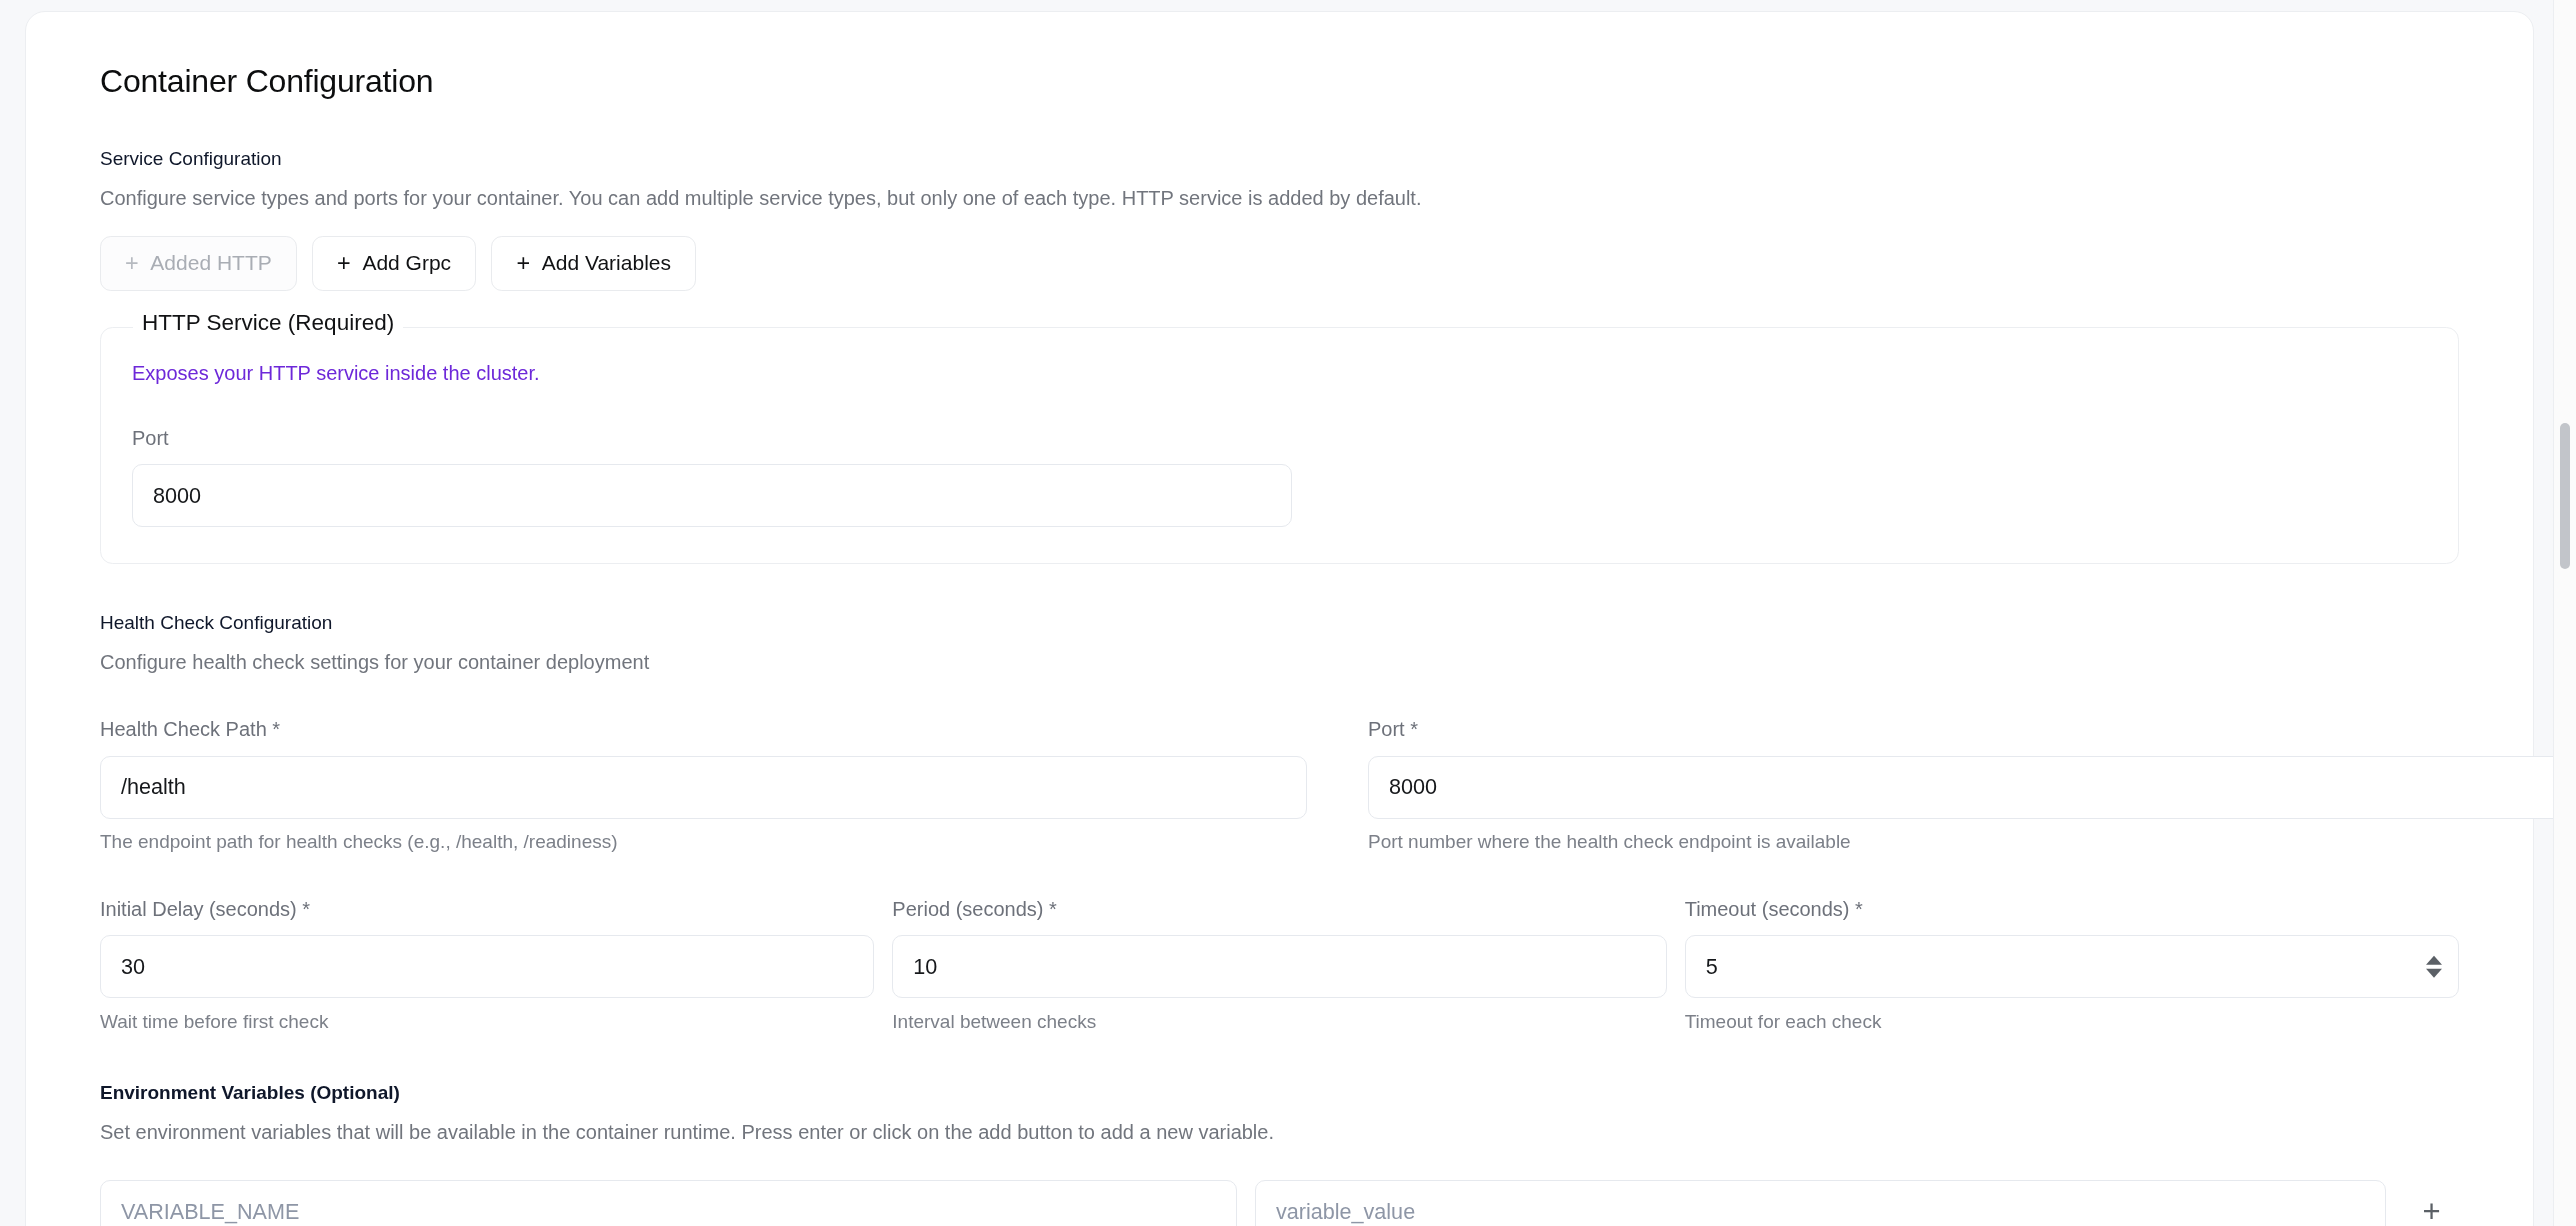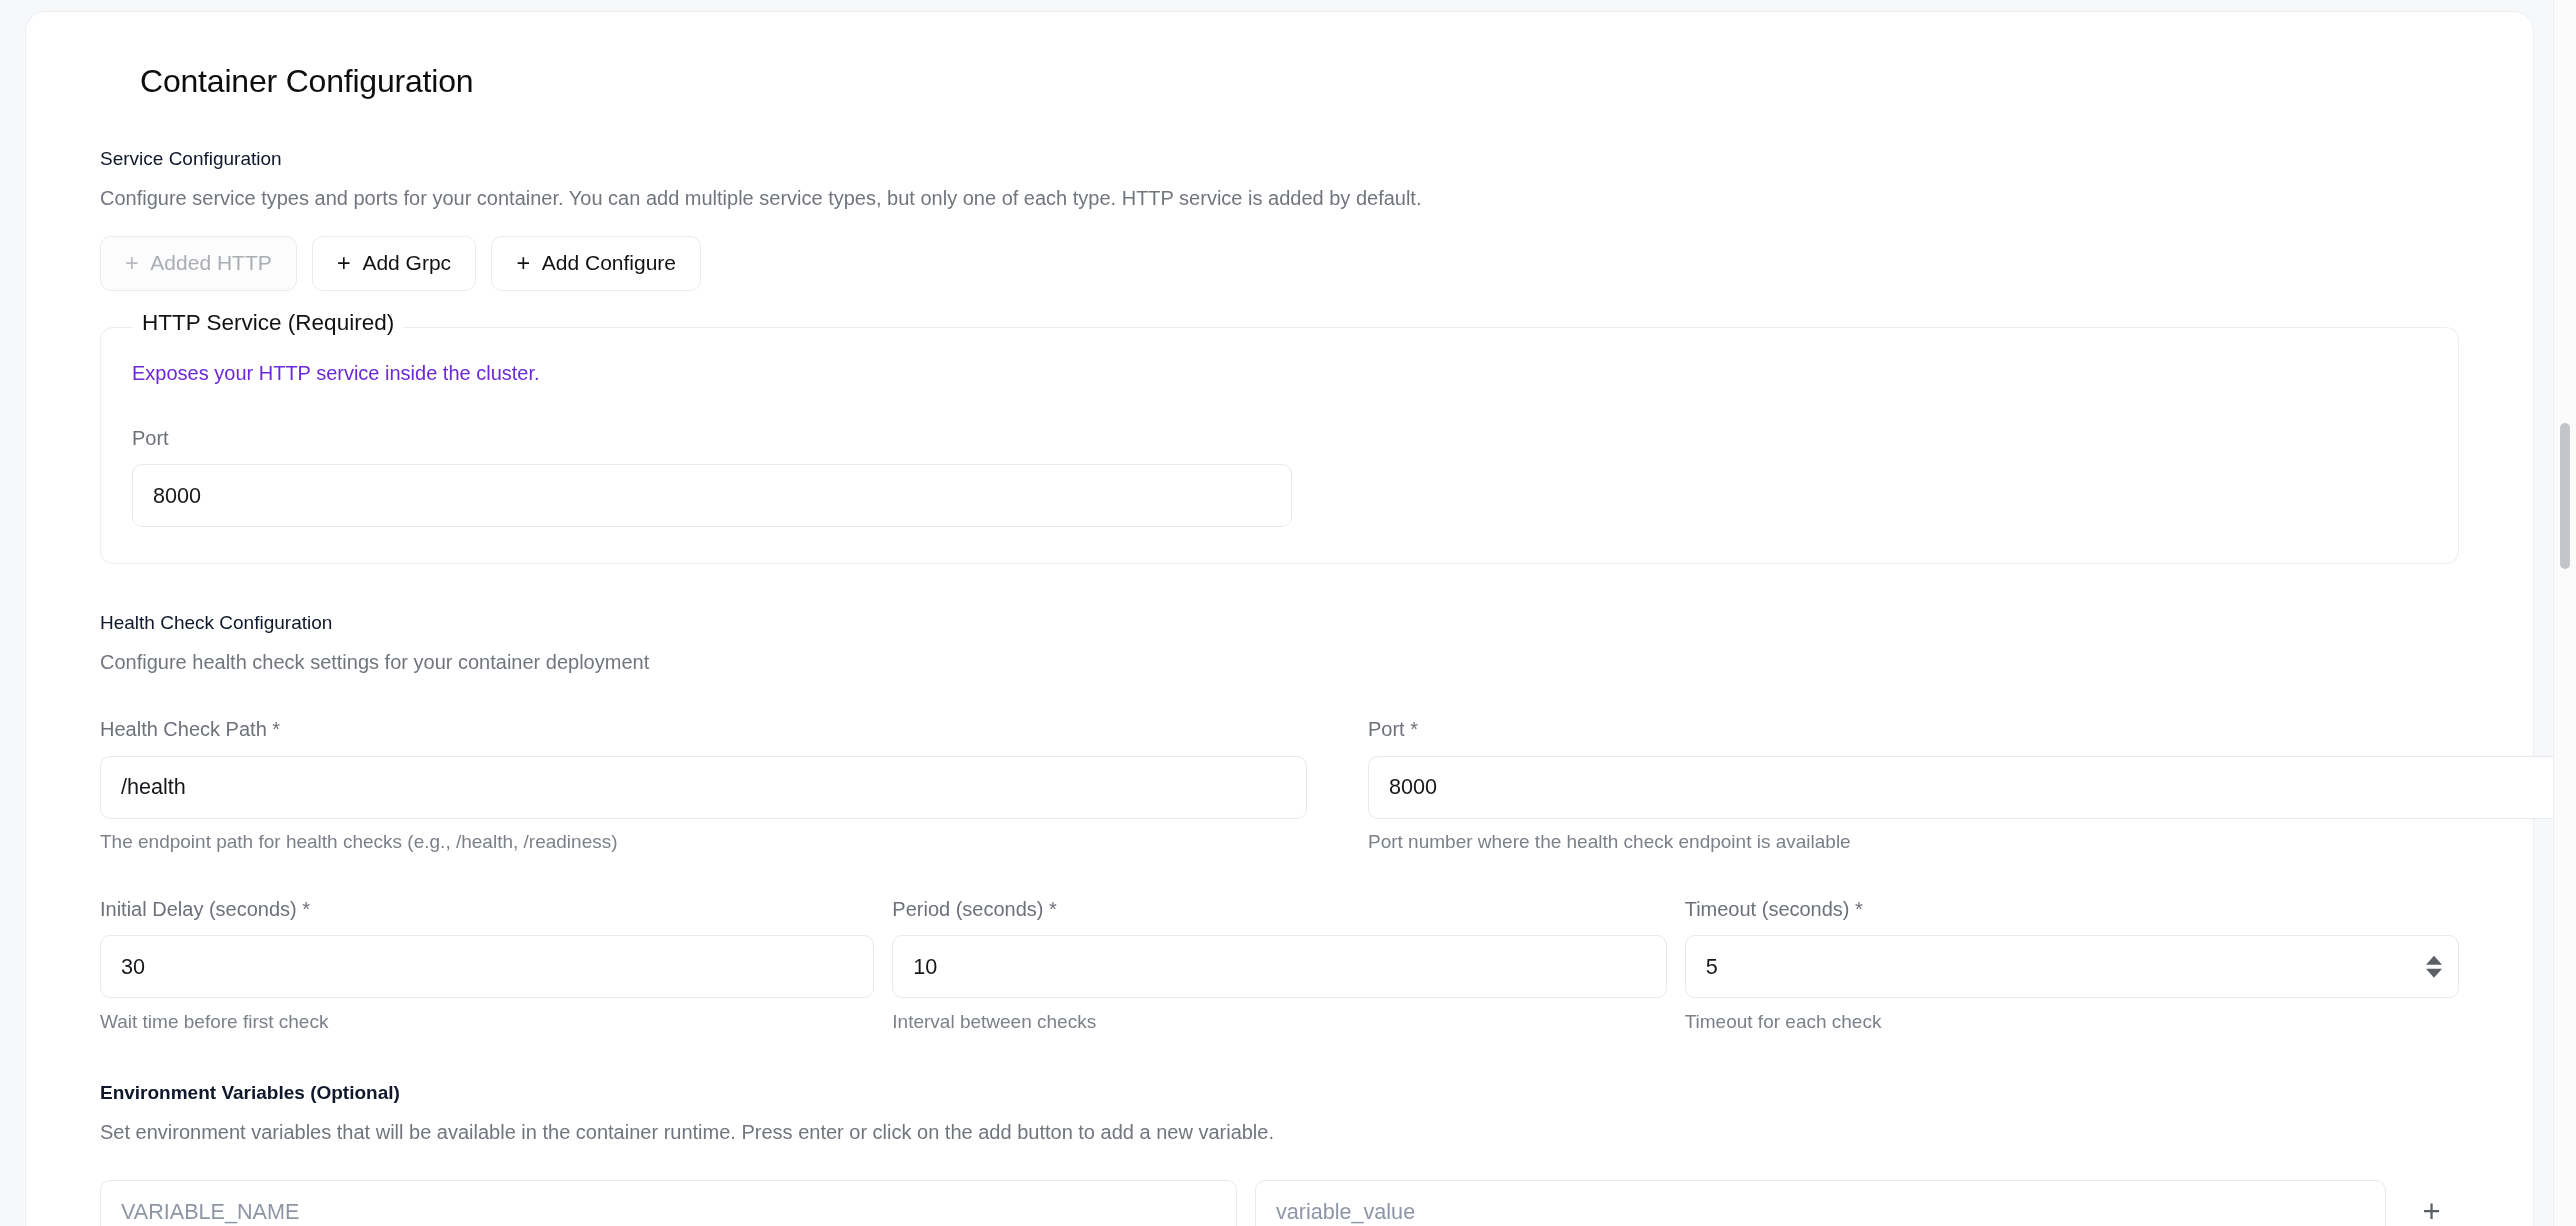--- a/index.html
+++ b/index.html
@@ -37,21 +37,20 @@
     border-radius: 20px;
     padding: 50px 74px 54px 74px;
   }
 
   .page-title {
     font-size: 32px;
     font-weight: 400;
     color: #0c0d0e;
     letter-spacing: -0.2px;
     line-height: 1.2;
-    margin-left: 40px;
   }
 
   .section { margin-top: 47px; }
   .section-title {
     font-size: 19px;
     font-weight: 400;
     color: #0f172a;
     line-height: 1.25;
   }
   .section-title.bold { font-weight: 700; }
@@ -222,21 +221,21 @@
       <button class="svc-btn disabled">
         <span class="plus">+</span>
         <span>Added HTTP</span>
       </button>
       <button class="svc-btn">
         <span class="plus">+</span>
         <span>Add Grpc</span>
       </button>
       <button class="svc-btn">
         <span class="plus">+</span>
-        <span>Add Configure</span>
+        <span>Add Variables</span>
       </button>
     </div>
 
     <div class="svc-card">
       <div class="svc-card-legend">HTTP Service (Required)</div>
       <div class="svc-card-desc">Exposes your HTTP service inside the cluster.</div>
 
       <div class="port-block">
         <div class="field-label">Port</div>
         <div class="input">

